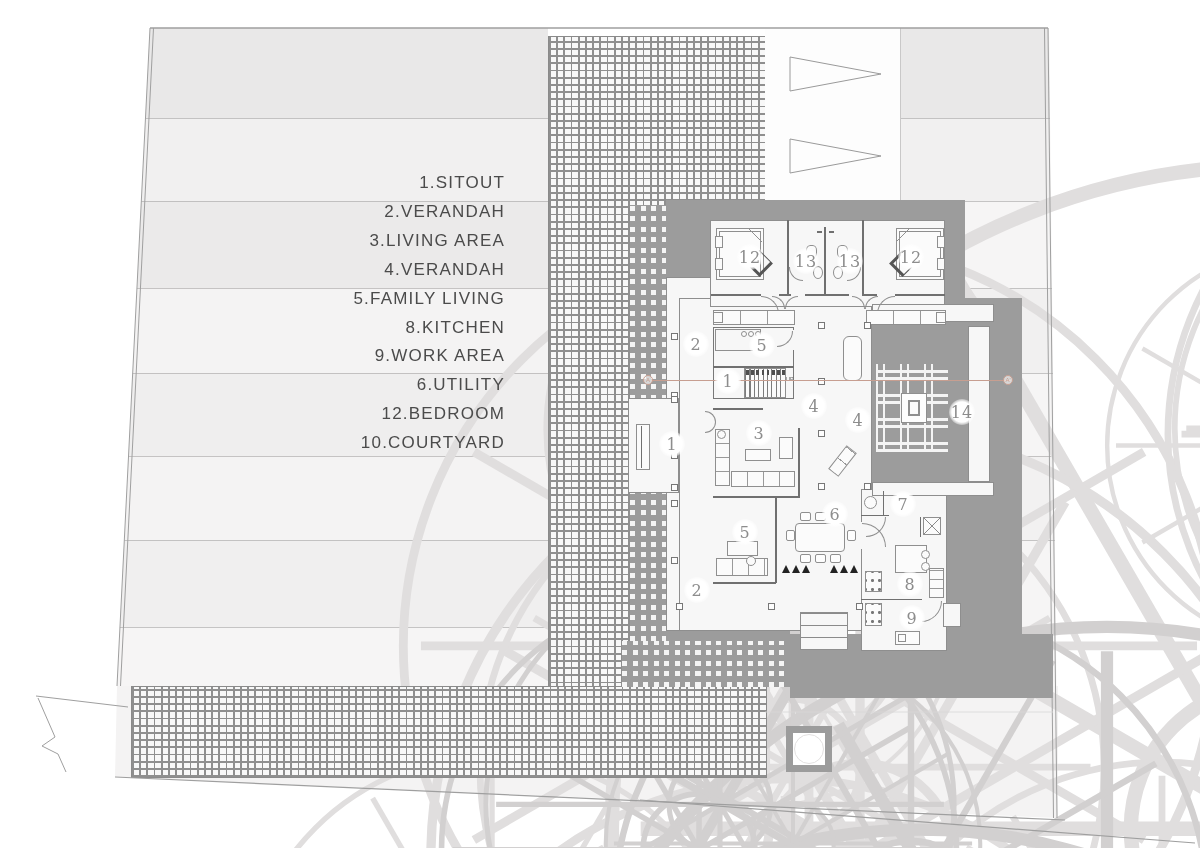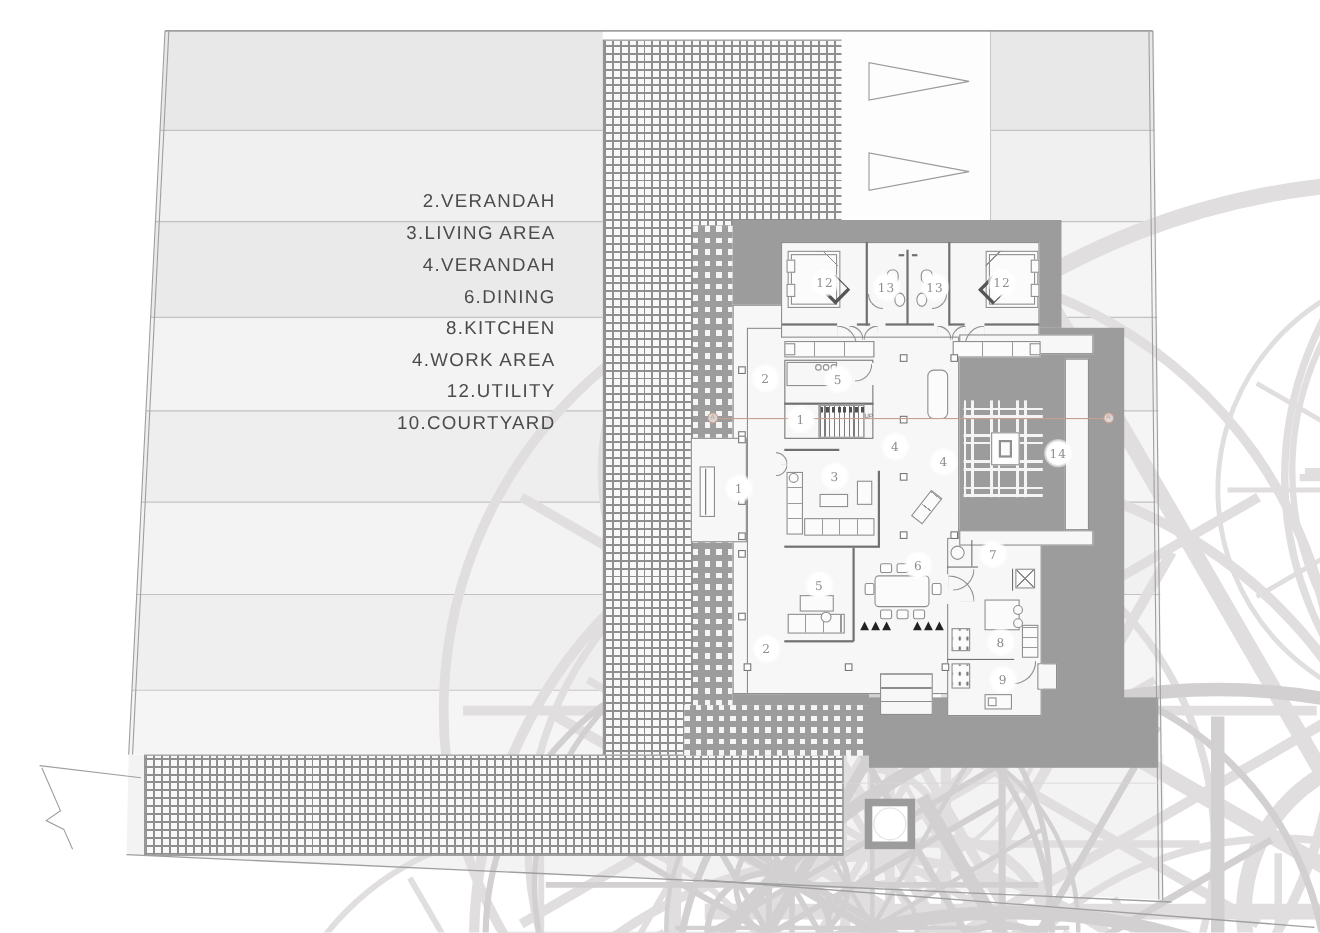--- a/index.html
+++ b/index.html
@@ -20,21 +20,21 @@
     background-image:
       repeating-linear-gradient(90deg, transparent 0 5px, var(--wall_gray,#9c9c9c) 5px 10.5px),
       repeating-linear-gradient(0deg, transparent 0 5px, var(--wall_gray,#9c9c9c) 5px 10.5px);}
   .gray{position:absolute;background:var(--wall_gray,#9c9c9c);}
   .white{position:absolute;background:#f7f7f7;border:1px solid #8e8e8e;box-sizing:border-box;}
   .wl{position:absolute;background:#707070;}
   .fo{position:absolute;border:1px solid #8f8f8f;background:#fbfbfb;box-sizing:border-box;}
   .col{position:absolute;width:7px;height:7px;background:#fdfdfd;border:1px solid #777;box-sizing:border-box;}
   .rn{position:absolute;width:26px;height:26px;border-radius:50%;
       background:radial-gradient(circle,#ffffff 0%,#ffffff 55%,rgba(255,255,255,0) 78%);
-      color:var(--number_gray,#8d8d8d);font-family:"DejaVu Serif",serif;font-size:11px;
+      color:var(--number_gray,#8d8d8d);font-family:"DejaVu Serif",serif;font-size:16px;
       display:flex;align-items:center;justify-content:center;letter-spacing:1px;}
   .chair{position:absolute;border:1px solid #8f8f8f;background:#fdfdfd;border-radius:2px;box-sizing:border-box;}
   .tri{position:absolute;width:0;height:0;border-left:4.5px solid transparent;
        border-right:4.5px solid transparent;border-bottom:8px solid #222;}
   .arc{position:absolute;box-sizing:border-box;}
   .arc-br{border-right:1.2px solid #8f8f8f;border-bottom:1.2px solid #8f8f8f;border-radius:0 0 100% 0;}
   .arc-bl{border-left:1.2px solid #8f8f8f;border-bottom:1.2px solid #8f8f8f;border-radius:0 0 0 100%;}
   .arc-tr{border-right:1.2px solid #8f8f8f;border-top:1.2px solid #8f8f8f;border-radius:0 100% 0 0;}
   .arc-tl{border-left:1.2px solid #8f8f8f;border-top:1.2px solid #8f8f8f;border-radius:100% 0 0 0;}
   #legend{position:absolute;left:160px;top:169px;width:345px;text-align:right;
@@ -336,23 +336,25 @@
       <path d="M1044.5,28 L1053.5,818" stroke-width="1"></path>
       <path d="M36,696 L128,707" stroke-width="1"></path>
       <path d="M38,698 L55,737 L42,746 L58,754 L66,772" stroke-width="1"></path>
       <path d="M115,777 L1065,820" stroke-width="1.2"></path>
       <path d="M640,800 L1195,843" stroke-width="1.2"></path>
       <path d="M765,712 H1053" stroke-width="0.8" stroke="#d8d7d7"></path>
     </g>
   </svg>
 
   <div id="legend">
+    <div>1.SITOUT</div>
     <div>2.VERANDAH</div>
     <div>3.LIVING AREA</div>
     <div>4.VERANDAH</div>
-    <div>6.DINING</div>
+    <div>5.FAMILY LIVING</div>
     <div>8.KITCHEN</div>
-    <div>4.WORK AREA</div>
-    <div>12.UTILITY</div>
+    <div>9.WORK AREA</div>
+    <div>6.UTILITY</div>
+    <div>12.BEDROOM</div>
     <div>10.COURTYARD</div>
   </div>
 
 </div>
 
 </body></html>

